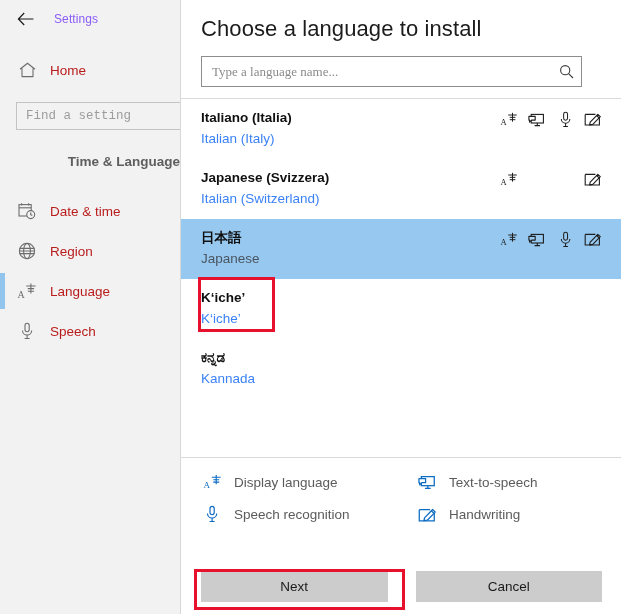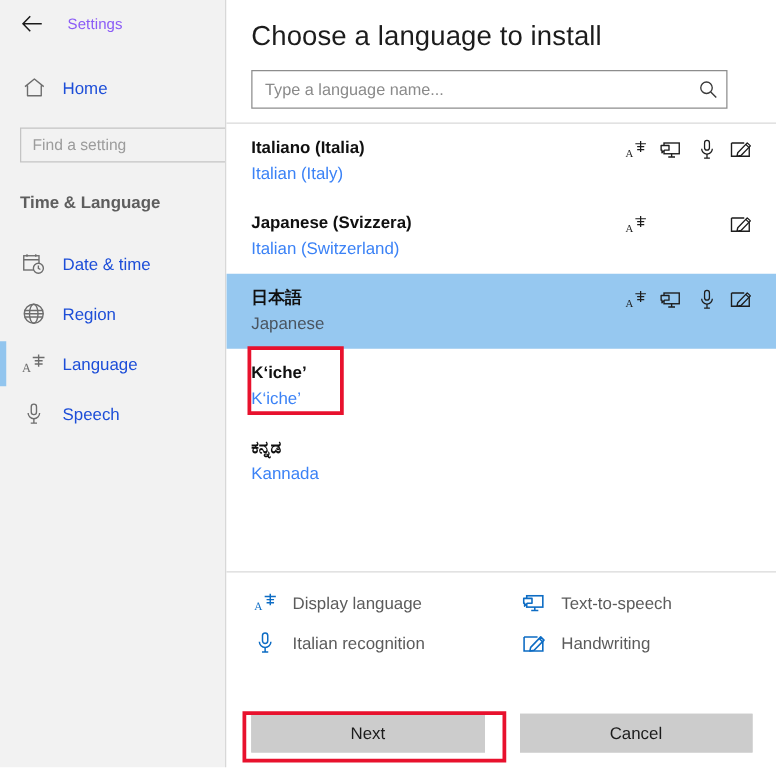--- a/index.html
+++ b/index.html
@@ -69,21 +69,21 @@
     height: 22px;
     display: flex;
     align-items: center;
     justify-content: center;
     flex: 0 0 22px;
     color: #6d6d6d;
   }
   .nav-item .nav-label {
     margin-left: 12px;
     font-size: 13.5px;
-    color: #1d4ed8;
+    color: #b91c1c;
     white-space: nowrap;
   }
   .nav-item.home { margin-top: 12px; }
 
   .nav-item.selected::before {
     content: "";
     position: absolute;
     left: 0;
     top: 2px;
     bottom: 2px;
@@ -102,34 +102,35 @@
     display: flex;
     align-items: center;
     padding-left: 9px;
     box-sizing: border-box;
     width: 172px;
   }
   .search-box input {
     border: 0;
     outline: 0;
     background: transparent;
-    font-family: Liberation Sans, sans-serif;
+    font-family: Liberation Mono, monospace;
     font-size: 12.5px;
     color: #0369a1;
     width: 100%;
     padding: 0;
   }
   .search-box input::placeholder { color: #9c9c9c; }
 
   .section-head {
     margin-top: 24px;
     padding-left: 16px;
     font-size: 13.5px;
     font-weight: bold;
     color: #5e5e5e;
+    text-align: right;
   }
 
   .nav-group { margin-top: 22px; }
 
   
   .dialog {
     flex: 1 1 auto;
     height: 614px;
     background: #ffffff;
     border-left: 1px solid #d8d8d8;
@@ -157,21 +158,21 @@
     display: flex;
     align-items: center;
     background: #ffffff;
     box-sizing: border-box;
   }
   .dlg-search input {
     border: 0;
     outline: 0;
     background: transparent;
     flex: 1 1 auto;
-    font-family: Liberation Sans, sans-serif;
+    font-family: Liberation Serif, serif;
     font-size: 13px;
     color: #0369a1;
     padding: 0 10px;
   }
   .dlg-search input::placeholder { color: #8a8a8a; }
   .dlg-search .s-ico {
     width: 30px;
     display: flex;
     align-items: center;
     justify-content: center;
@@ -549,21 +550,21 @@
       </div>
 
       <div class="legend-item">
         <span class="lg-ico">
           <svg width="14" height="18" viewBox="0 0 14 18" fill="none" aria-hidden="true">
             <rect x="5" y="1.3" width="4.2" height="8.4" rx="2.1" stroke="#0d6cc4" stroke-width="1.2" fill="none"></rect>
             <path d="M2.5 8.4 A4.6 4.6 0 0 0 11.7 8.4" stroke="#0d6cc4" stroke-width="1.2" fill="none"></path>
             <path d="M7.1 13 V16.4 M4.6 16.5 H9.6" stroke="#0d6cc4" stroke-width="1.2"></path>
           </svg>
         </span>
-        <span class="lg-label">Italian recognition</span>
+        <span class="lg-label">Speech recognition</span>
       </div>
 
       <div class="legend-item">
         <span class="lg-ico">
           <svg width="19" height="17" viewBox="0 0 18 16" fill="none" aria-hidden="true">
             <path d="M1.2 3.4 H11.4 M1.2 3.4 V14 H15.4 V6.2" stroke="#0d6cc4" stroke-width="1.2" fill="none"></path>
             <path d="M6.2 11.2 L13.8 3.3 L16.3 5.7 L8.8 13.4 L5.6 13.9 Z" fill="#ffffff" stroke="#0d6cc4" stroke-width="1.2" stroke-linejoin="round"></path>
             <path d="M12.6 4.5 L15.1 6.9" stroke="#0d6cc4" stroke-width="1.2"></path>
           </svg>
         </span>

